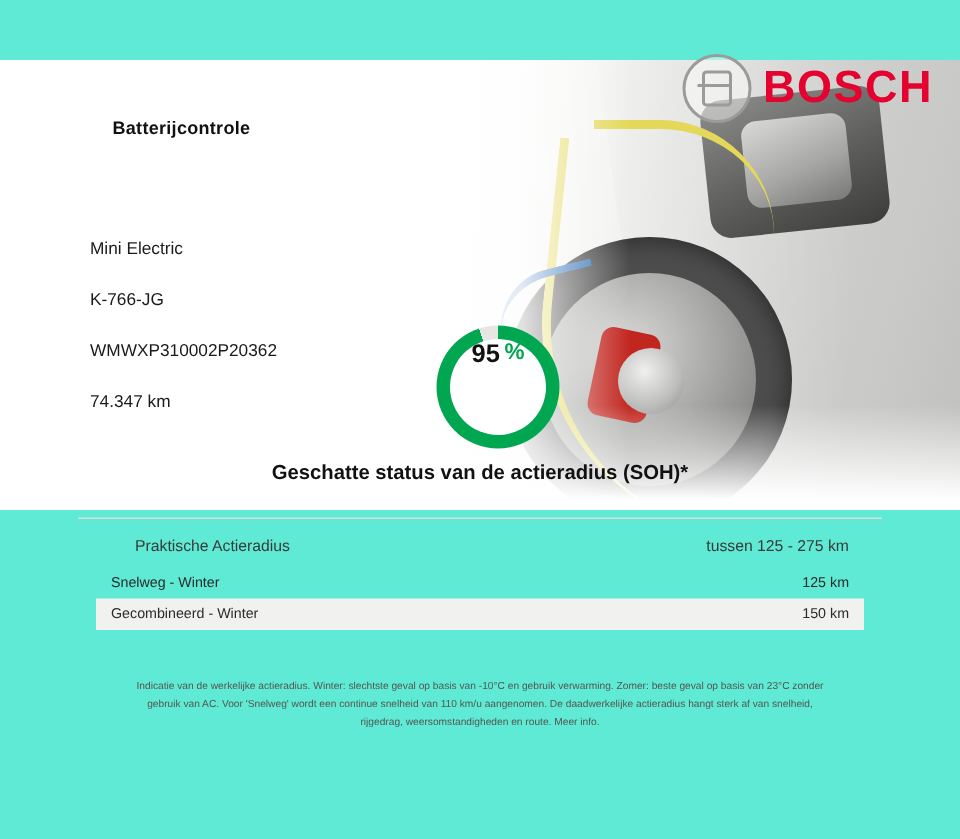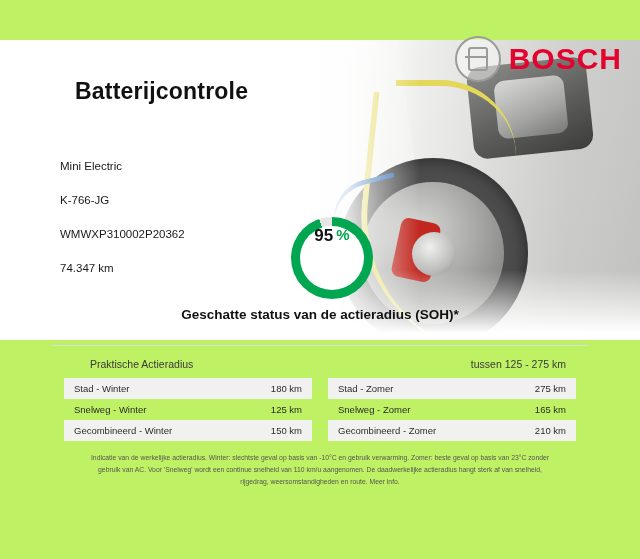--- a/index.html
+++ b/index.html
@@ -11,21 +11,21 @@
     width: 640px;
     height: 559px;
     font-family: "Liberation Sans", sans-serif;
     color: #000000;
     overflow: hidden;
   }
   .page {
     position: relative;
     width: 640px;
     height: 559px;
-    background: #bef264;
+    background: #5eead4;
   }
 
   
   .hero {
     position: absolute;
     left: 0;
     top: 40px;
     width: 640px;
     height: 300px;
     overflow: hidden;
@@ -203,21 +203,21 @@
     font-weight: bold;
     letter-spacing: 1px;
     color: #e4032e;
   }
 
   
   .doc-title {
     position: absolute;
     left: 75px;
     top: 78px;
-    font-size: 23px;
+    font-size: 12px;
     font-weight: bold;
     color: #111111;
     letter-spacing: 0.2px;
   }
 
   
   .vehicle-info {
     position: absolute;
     left: 60px;
     top: 160px;
@@ -387,44 +387,26 @@
   </div>
   <div class="soh-caption">Geschatte status van de actieradius (SOH)*</div>
 
   <div class="divider"></div>
 
   <div class="range-head left">Praktische Actieradius</div>
   <div class="range-head right">tussen 125 - 275 km</div>
 
   <div class="range-tables">
     <div class="range-table">
-      <div class="range-row alt">
-        <span class="lbl">Stad - Winter</span>
-        <span class="val">180 km</span>
-      </div>
       <div class="range-row">
         <span class="lbl">Snelweg - Winter</span>
         <span class="val">125 km</span>
       </div>
       <div class="range-row alt">
         <span class="lbl">Gecombineerd - Winter</span>
         <span class="val">150 km</span>
       </div>
     </div>
-    <div class="range-table">
-      <div class="range-row alt">
-        <span class="lbl">Stad - Zomer</span>
-        <span class="val">275 km</span>
-      </div>
-      <div class="range-row">
-        <span class="lbl">Snelweg - Zomer</span>
-        <span class="val">165 km</span>
-      </div>
-      <div class="range-row alt">
-        <span class="lbl">Gecombineerd - Zomer</span>
-        <span class="val">210 km</span>
-      </div>
-    </div>
   </div>
 
   <div class="footnote">Indicatie van de werkelijke actieradius. Winter: slechtste geval op basis van -10°C en gebruik verwarming. Zomer: beste geval op basis van 23°C zonder gebruik van AC. Voor 'Snelweg' wordt een continue snelheid van 110 km/u aangenomen. De daadwerkelijke actieradius hangt sterk af van snelheid, rijgedrag, weersomstandigheden en route. Meer info.</div>
 
 </div>
 
 </body></html>

